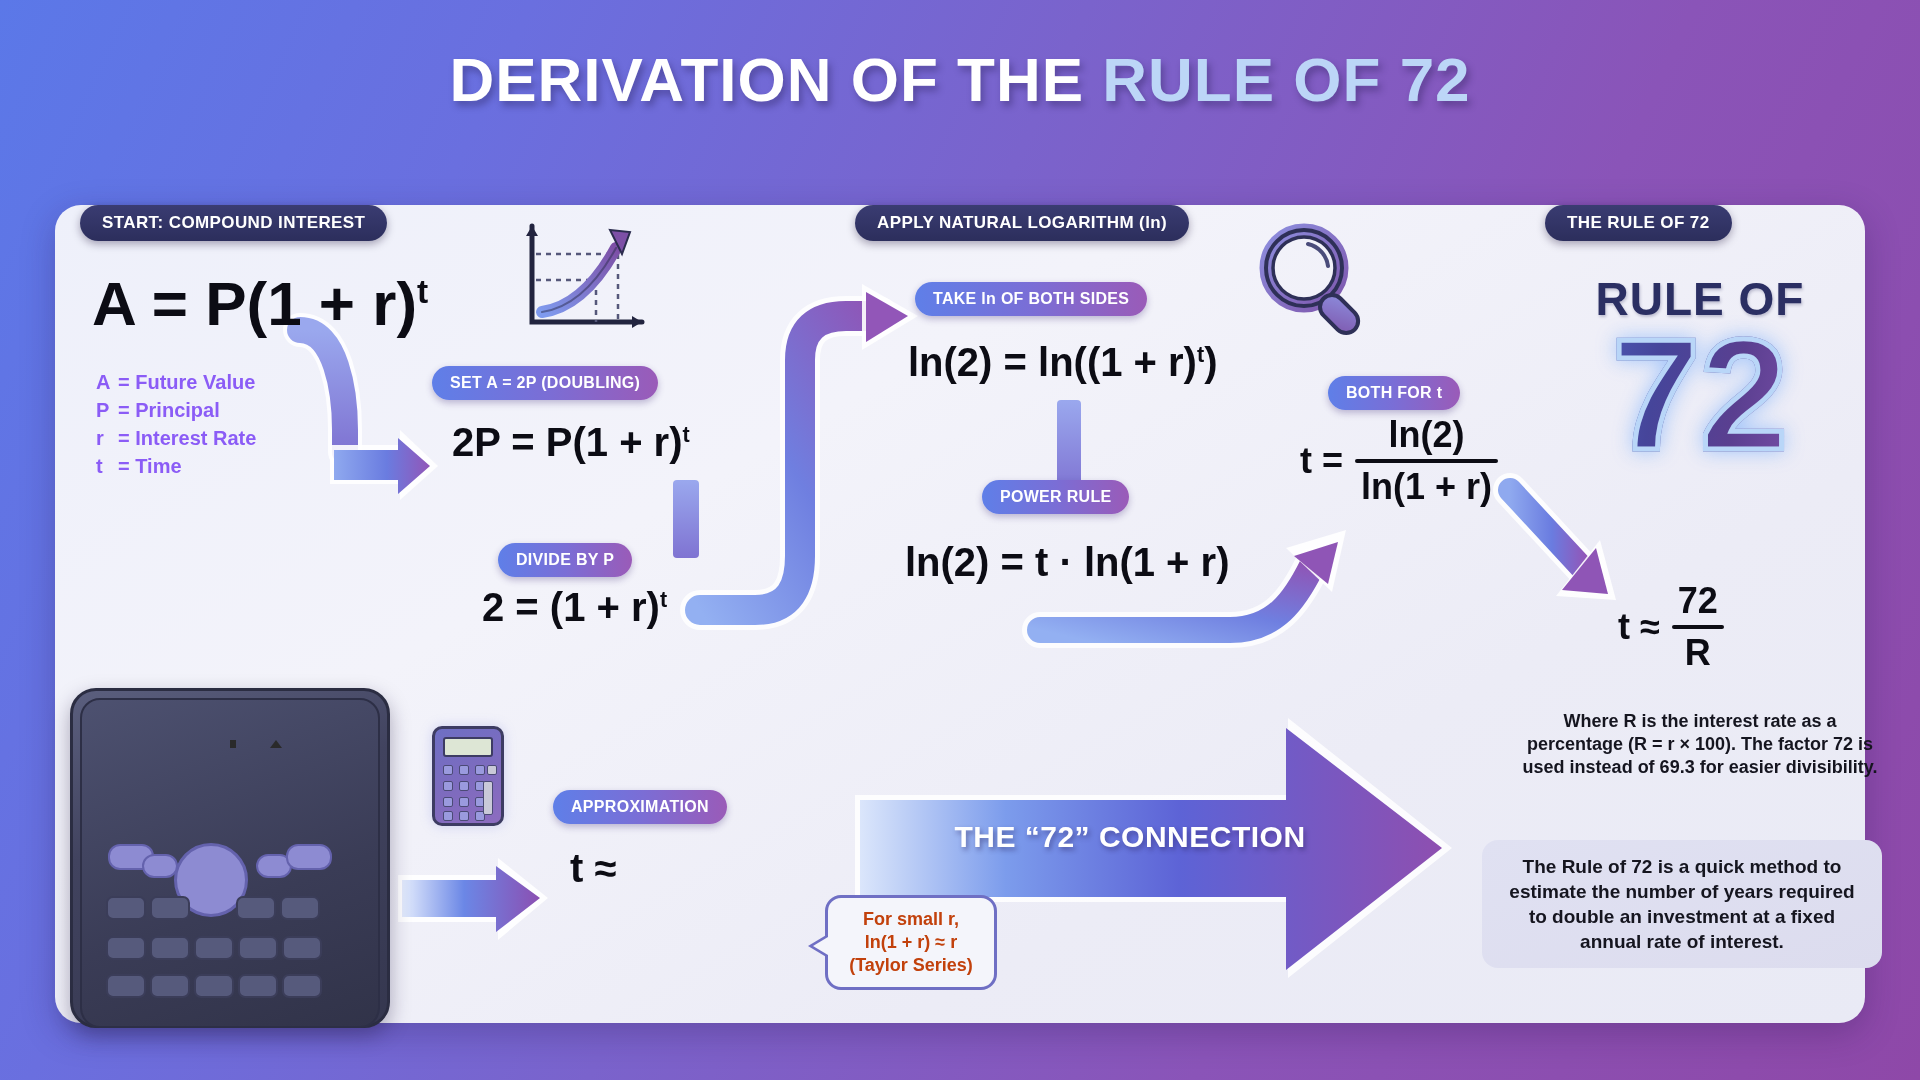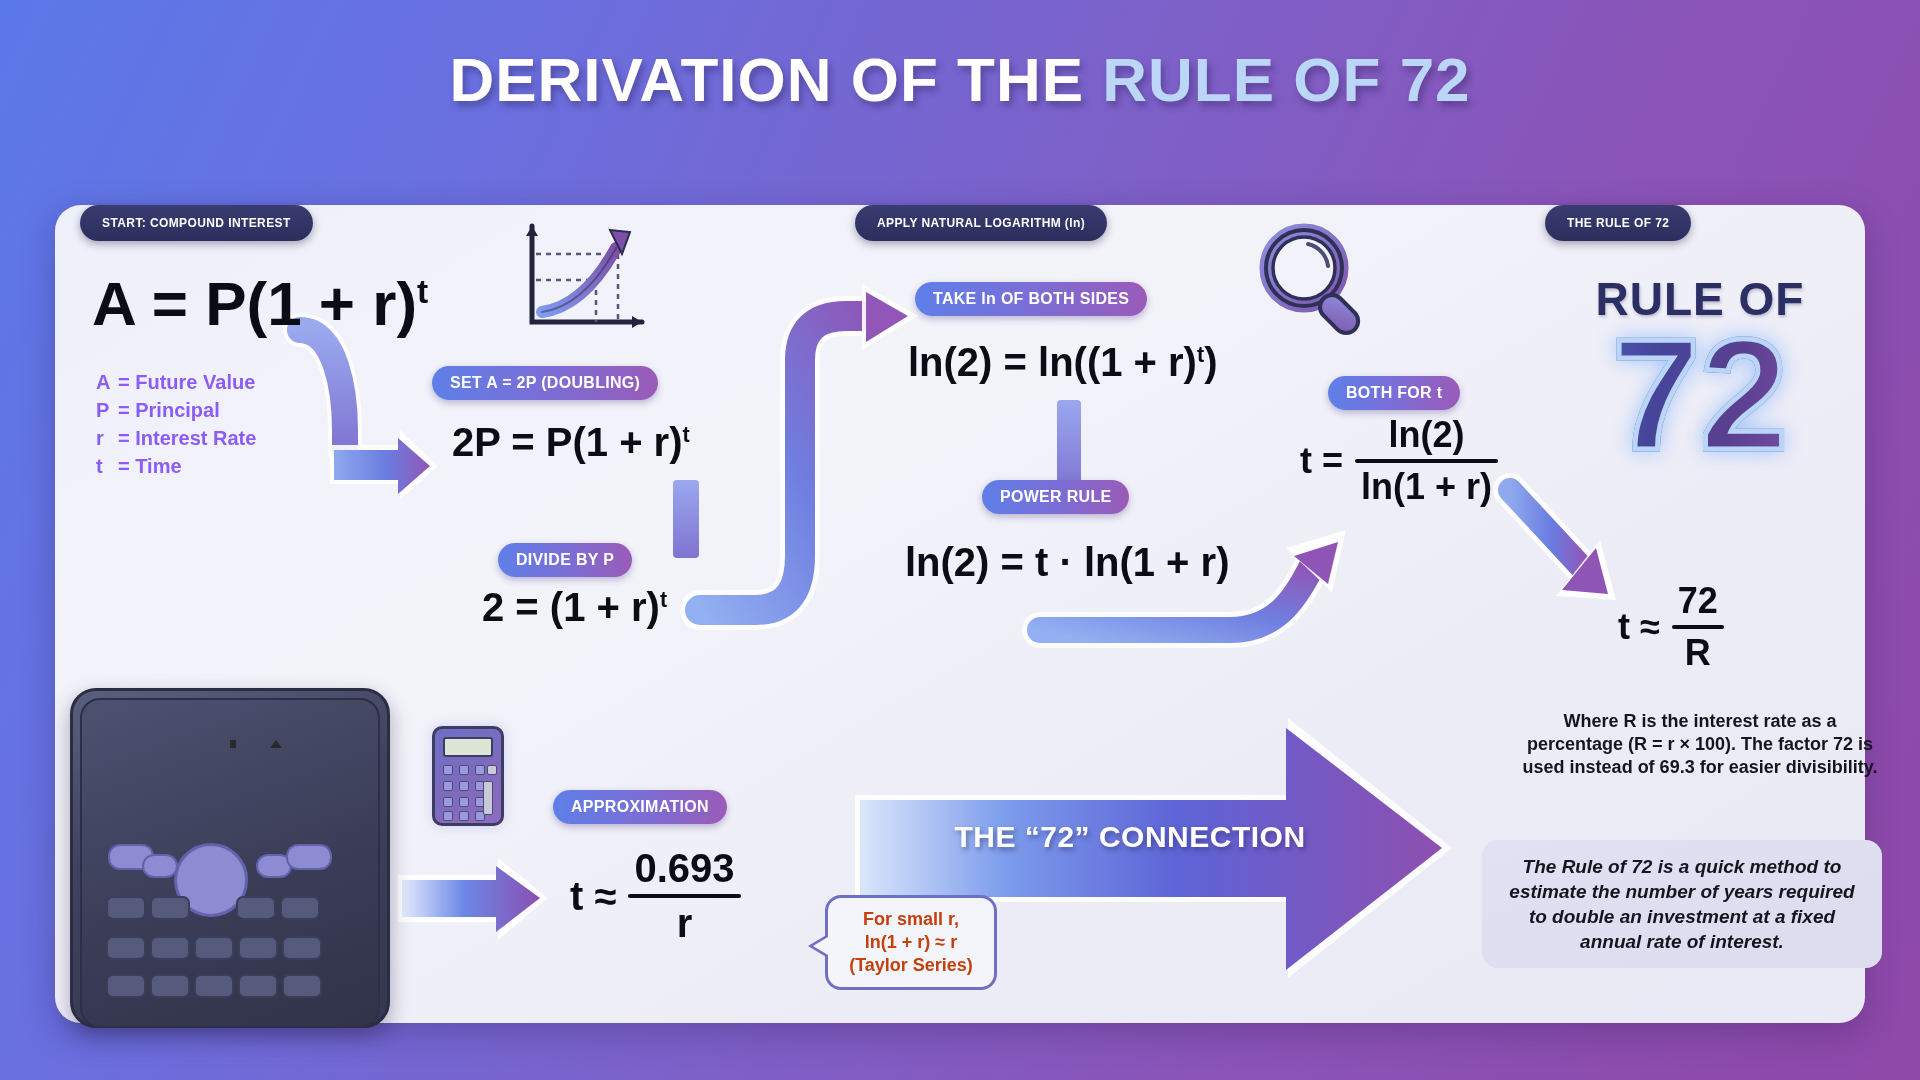--- a/index.html
+++ b/index.html
@@ -24,21 +24,21 @@
     position:absolute; left:55px; top:205px; width:1810px; height:818px;
     background: linear-gradient(150deg,#eef0fa 0%,#f3f3fa 35%,#ececf6 70%,#e9eaf5 100%);
     border-radius:26px;
     box-shadow: 0 10px 34px rgba(40,20,80,.28);
   }
 
   
   .sec-pill {
     position:absolute; height:36px; line-height:36px;
     background: linear-gradient(180deg,#3a3c72 0%,#2c2e5c 100%);
-    color:#fff; font-size:12px; font-weight:bold; letter-spacing:.4px;
+    color:#fff; font-size:17px; font-weight:bold; letter-spacing:.4px;
     border-radius:18px; padding:0 22px; white-space:nowrap;
     box-shadow:0 3px 8px rgba(20,10,50,.35); z-index:6;
   }
   #pill-start   { left:80px;  top:205px; }
   #pill-ln      { left:855px; top:205px; }
   #pill-rule72  { left:1545px;top:205px; }
 
   
   .step-pill {
     position:absolute; height:34px; line-height:34px;
@@ -93,21 +93,21 @@
             -webkit-background-clip:text; background-clip:text; color:transparent;
             -webkit-text-stroke:5px #b9d6f8; paint-order:stroke fill;
             filter: drop-shadow(0 0 10px rgba(150,190,250,.85)); }
 
   #note-r { position:absolute; left:1520px; top:710px; width:360px; text-align:center;
             font-size:18px; font-weight:bold; color:#15151f; line-height:23px; z-index:4; }
 
   #definition { position:absolute; left:1482px; top:840px; width:400px; padding:14px 16px;
                 background:linear-gradient(160deg,#e0e1f2 0%,#dcdcee 100%);
                 border-radius:16px; text-align:center;
-                font-size:19px; font-weight:bold; color:#15151f; line-height:25px; z-index:4;font-style:italic; }
+                font-size:19px; font-weight:bold; color:#15151f; line-height:25px; z-index:4; }
 
   
   #calc { position:absolute; left:70px; top:688px; width:320px; height:340px; z-index:4; }
   #calc .body { position:absolute; inset:0; border-radius:26px;
     background:linear-gradient(160deg,#5b5f7e 0%,#41435f 38%,#35374f 100%);
     border:3px solid #2b2d42; box-shadow:0 8px 20px rgba(30,20,60,.35); }
   #calc .inner { position:absolute; left:10px; top:10px; right:10px; bottom:0; border-radius:20px;
     background:linear-gradient(160deg,#4d5170 0%,#3a3c56 60%,#313349 100%); border:2px solid #2d2f46; }
   #calc .screen { position:absolute; left:28px; top:46px; width:252px; height:88px;
     background:#dfe8db; border:5px solid #4d506d; border-radius:8px;
@@ -293,25 +293,20 @@
   <span class="lhs">t ≈</span>
   <span class="frac">
     <span class="num">72</span>
     <span class="bar"></span>
     <span class="den">R</span>
   </span>
 </div>
 
 <div class="frac-eq" id="fr-approx">
   <span class="lhs">t ≈</span>
-  <span class="frac">
-    <span class="num">0.693</span>
-    <span class="bar"></span>
-    <span class="den">r</span>
-  </span>
 </div>
 
 <div id="ruleof">RULE OF</div>
 <div id="big72">72</div>
 <div id="note-r">Where R is the interest rate as a percentage (R = r × 100). The factor 72 is used instead of 69.3 for easier divisibility.</div>
 <div id="definition">The Rule of 72 is a quick method to estimate the number of years required to double an investment at a fixed annual rate of interest.</div>
 
 <div id="conn-text">THE “72” CONNECTION</div>
 
 <div id="taylor">

